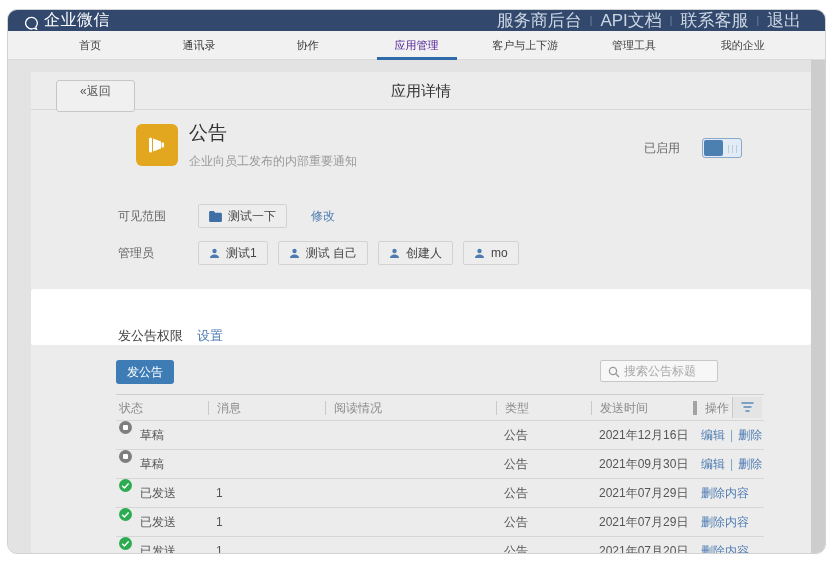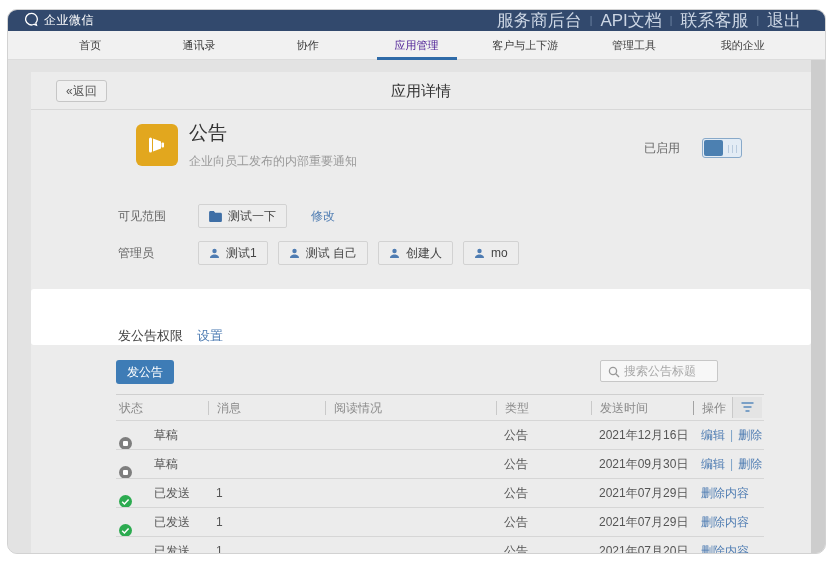--- a/index.html
+++ b/index.html
@@ -3,41 +3,41 @@
 <meta charset="utf-8">
 <style>
   * { margin:0; padding:0; box-sizing:border-box; }
   html,body { width:834px; height:565px; background:#fff; overflow:hidden;
     font-family:"Liberation Sans","DejaVu Sans",sans-serif; font-size:12px; }
   .window { position:absolute; left:7px; top:9px; width:819px; height:545px;
     border:1px solid #d2d2d2; border-radius:10px; overflow:hidden; background:#e3e3e3; }
 
   
   .topbar { height:21px; background:#32496d; display:flex; align-items:center; padding:0 16px; }
-  .logo { display:flex; align-items:flex-start; gap:5px; color:#fff; font-size:12px; letter-spacing:.5px; }
+  .logo { display:flex; align-items:flex-end; gap:5px; color:#fff; font-size:16px; letter-spacing:.5px; }
   .top-links { margin-left:auto; display:flex; align-items:center; }
   .top-links a { color:#ccd6e4; font-size:17px; text-decoration:none; padding:0 8px; cursor:pointer; }
   .tsep { color:#7187a5; font-size:10px; }
 
   
   .navbar { height:29px; background:#f1f1f1; border-bottom:1px solid #dcdcdc;
     display:flex; padding:0 28px; }
   .nav-item { flex:1; display:flex; align-items:center; justify-content:center;
     font-size:11px; color:#3c3c3c; position:relative; cursor:pointer; }
   .nav-item.active { color:#4c1d95; }
   .nav-item.active::after { content:""; position:absolute; left:50%; bottom:-1px;
     transform:translateX(-50%); width:80px; height:3px; background:#2f6ba8; }
 
   
   .content { position:relative; height:494px; background:#e3e3e3; }
   .scrollstrip { position:absolute; right:0; top:0; bottom:0; width:14px; background:#cdcdcd; cursor:pointer; }
   .panel { position:absolute; left:23px; top:12px; width:780px; bottom:0; background:#ececec; }
 
   .panel-header { height:38px; border-bottom:1px solid #d8d8d8; position:relative; }
-  .back-btn { position:absolute; left:25px; top:8px; height:22px; line-height:20px; padding:0 9px;
+  .back-btn { position:absolute; left:25px; top:8px; height:32px; line-height:20px; padding:0 23px;
     border:1px solid #c6c6c6; border-radius:3px; background:#f0f0f0; color:#555; font-size:12px; cursor:pointer; }
   .panel-title { text-align:center; line-height:38px; font-size:15px; color:#333; }
 
   
   .app-section { position:relative; height:88px; }
   .app-icon { position:absolute; left:105px; top:14px; width:42px; height:42px;
     background:#e2a71e; border-radius:6px; display:flex; align-items:center; justify-content:center; }
   .app-info { position:absolute; left:158px; top:10px; }
   .app-name { font-size:19px; color:#333; }
   .app-desc { font-size:12px; color:#9a9a9a; margin-top:7px; }
@@ -80,27 +80,27 @@
   .search-box input::placeholder { color:#a8a8a8; }
 
   
   .table { position:relative; margin:10px 0 0 85px; width:648px; }
   .thead { position:relative; height:26px; border-top:1px solid #cfcfcf; }
   .hcell { position:absolute; top:6px; height:14px; line-height:14px; color:#8a8a8a; }
   .hc0{left:3px} .hc1{left:92px;border-left:1px solid #c9c9c9;padding-left:8px}
   .hc2{left:209px;border-left:1px solid #c9c9c9;padding-left:8px}
   .hc3{left:380px;border-left:1px solid #c9c9c9;padding-left:8px}
   .hc4{left:475px;border-left:1px solid #c9c9c9;padding-left:8px}
-  .hc5{left:577px;border-left:1px solid #a3a3a3;padding-left:8px}
+  .hc5{left:577px;border-left:4px solid #a3a3a3;padding-left:8px}
   .filter-cell { position:absolute; right:2px; top:2px; width:30px; height:21px;
     border-left:1px solid #c9c9c9; background:#e4e4e4; display:flex; align-items:center;
     justify-content:center; cursor:pointer; }
   .trow { position:relative; height:29px; line-height:29px; border-top:1px solid #d6d6d6; color:#555; }
   .cell { position:absolute; top:0; }
-  .c-status { left:3px; display:flex; align-items:flex-end; gap:22px; height:29px; }
+  .c-status { left:3px; display:flex; align-items:flex-start; gap:8px; height:29px; }
   .c-msg { left:100px; } .c-read { left:217px; } .c-type { left:388px; } .c-date { left:483px; }
   .c-ops { left:585px; } .c-ops a { color:#4e7cb2; text-decoration:none; }
   .c-ops i { font-style:normal; color:#7da3c8; padding:0 5px; }
   .sicon { display:inline-flex; }
 </style>
 </head>
 <body>
 
 <div class="window">
 

